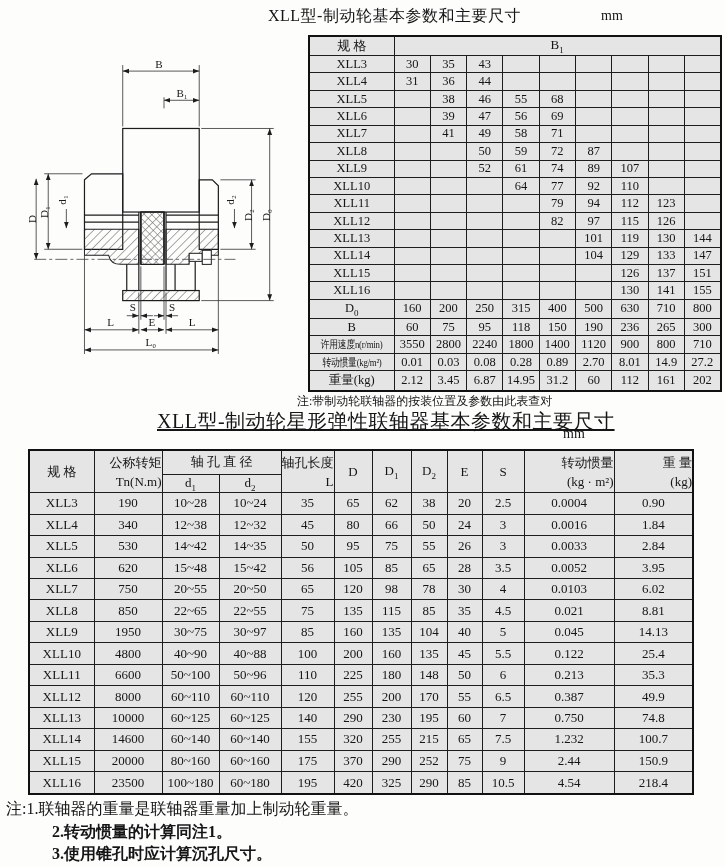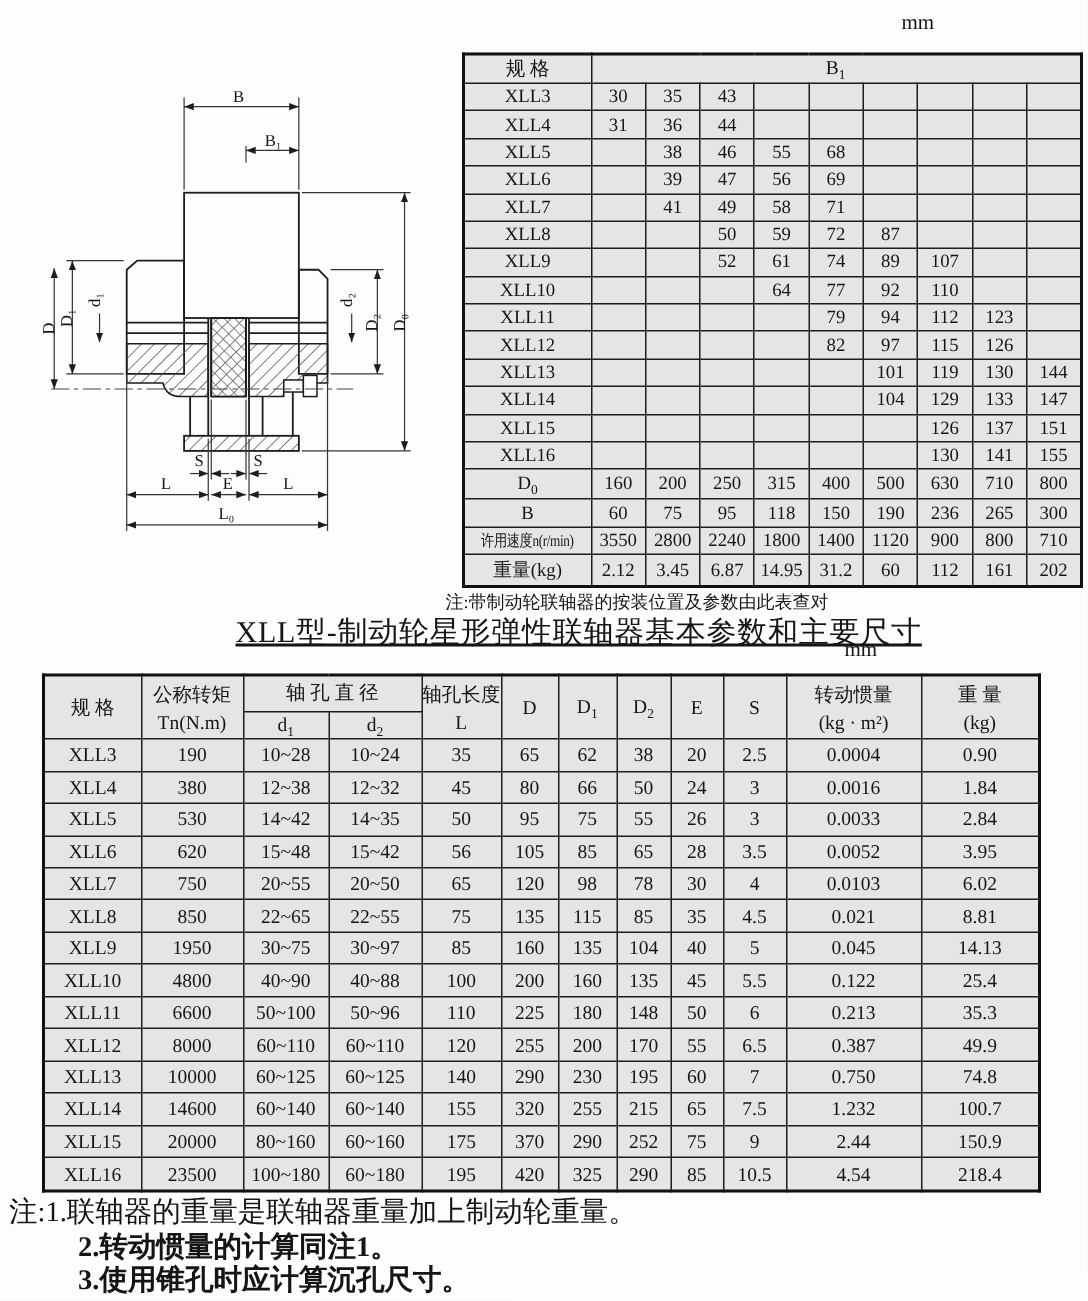--- a/index.html
+++ b/index.html
@@ -18,34 +18,35 @@
   th,td { border:1px solid #1d1d1d; text-align:center; vertical-align:middle; overflow:hidden; white-space:nowrap; font-weight:normal; padding:0; }
 
   #table1 { left:308px; top:35px; width:412px; height:357px; font-size:12.5px; border:2px solid #111; }
   #table1 thead th { height:19px; font-size:13px; }
   #table1 td { height:15px; }
   .squeeze { display:inline-block; transform:scaleX(.8); transform-origin:center; white-space:nowrap; font-size:11px; letter-spacing:-0.3px; }
 
   #table2 { left:28px; top:449px; width:664px; height:346px; font-size:13px; border:2px solid #111; }
   #table2 thead th { font-size:13px; }
   #table2 thead tr:first-child th { height:24px; }
-  #table2 .hline { line-height:19px; }
+  #table2 .hline { line-height:19px;text-align:right; }
   sub { font-size:9px; }
 
-  .notes { left:6px; top:798px; font-size:19px; line-height:22.5px; }
+  .notes { left:6px; top:798px; font-size:16px; line-height:22.5px; }
   .notes .indent { padding-left:46px;font-weight:bold; }
 
   .diagram { left:28px; top:56px; }
   .diagram text { font-family:"Liberation Serif","DejaVu Serif",serif; font-size:11px; fill:#151515; }
 </style>
 </head>
 <body>
 
 <div class="page">
 
+  <div class="abs t1-title">XLL型-制动轮基本参数和主要尺寸</div>
   <div class="abs t1-unit">mm</div>
 
   <svg class="abs diagram" width="272" height="304" viewBox="0 0 270 302">
     <defs>
       <marker id="arw" markerWidth="9" markerHeight="8" refX="8" refY="4" orient="auto-start-reverse">
         <path d="M0,1 L8,4 L0,7 Z" fill="#1d1d1d"></path>
       </marker>
       <pattern id="hatch" width="6" height="6" patternUnits="userSpaceOnUse" patternTransform="rotate(45)">
         <line x1="0" y1="0" x2="0" y2="6" stroke="#555" stroke-width="1"></line>
       </pattern>
@@ -357,20 +358,32 @@
           <td><span class="squeeze">许用速度n(r/min)</span></td>
           <td>3550</td>
           <td>2800</td>
           <td>2240</td>
           <td>1800</td>
           <td>1400</td>
           <td>1120</td>
           <td>900</td>
           <td>800</td>
           <td>710</td>
+        </tr>
+        <tr>
+          <td><span class="squeeze">转动惯量(kg/m²)</span></td>
+          <td>0.01</td>
+          <td>0.03</td>
+          <td>0.08</td>
+          <td>0.28</td>
+          <td>0.89</td>
+          <td>2.70</td>
+          <td>8.01</td>
+          <td>14.9</td>
+          <td>27.2</td>
         </tr>
         <tr>
           <td>重量(kg)</td>
           <td>2.12</td>
           <td>3.45</td>
           <td>6.87</td>
           <td>14.95</td>
           <td>31.2</td>
           <td>60</td>
           <td>112</td>
@@ -441,21 +454,21 @@
           <td>65</td>
           <td>62</td>
           <td>38</td>
           <td>20</td>
           <td>2.5</td>
           <td>0.0004</td>
           <td>0.90</td>
         </tr>
         <tr>
           <td>XLL4</td>
-          <td>380</td>
+          <td>340</td>
           <td>12~38</td>
           <td>12~32</td>
           <td>45</td>
           <td>80</td>
           <td>66</td>
           <td>50</td>
           <td>24</td>
           <td>3</td>
           <td>0.0016</td>
           <td>1.84</td>

